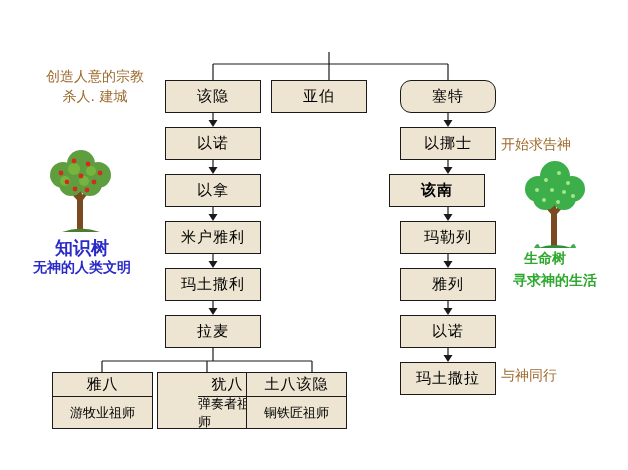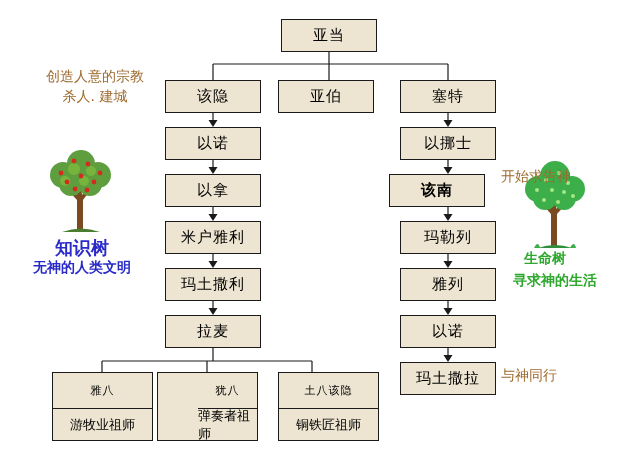--- a/index.html
+++ b/index.html
@@ -29,23 +29,23 @@
   }
   .child-box {
     position: absolute;
     top: 372px;
     width: 101px;
     background: var(--box-fill, #EDE4D1);
     border: 1px solid var(--box-border, #1a1a1a);
     z-index: 2;
   }
   .child-name {
-    height: 36px;
+    height: 24px;
     display: flex; align-items: center; justify-content: center;
-    font-size: 11px; letter-spacing: 1px;
+    font-size: 15px; letter-spacing: 1px;
     border-bottom: 1px solid var(--box-border, #1a1a1a);
   }
   .child-title {
     height: 31px;
     display: flex; align-items: center; justify-content: center;
     font-size: 13px;
   }
   .ann { position: absolute; font-size: 14px; line-height: 1.2; z-index: 2; }
   .ann-brown { color: var(--annotation-brown, #9E6B2E); }
   .ann-blue  { color: var(--knowledge-blue, #2A2AC8); font-weight: bold; }
@@ -96,31 +96,28 @@
 
       <polygon points="443.5,120 452.5,120 448,127"></polygon>
       <polygon points="443.5,167 452.5,167 448,174"></polygon>
       <polygon points="443.5,214 452.5,214 448,221"></polygon>
       <polygon points="443.5,261 452.5,261 448,268"></polygon>
       <polygon points="443.5,308 452.5,308 448,315"></polygon>
       <polygon points="443.5,355 452.5,355 448,362"></polygon>
     </g>
   </svg>
 
-  <div class="node" style="left:281px; top:19px;">
-    <span>亚当</span>
-  </div>
 
   <div class="node" style="left:165px; top:80px;">
     <span>该隐</span>
   </div>
-  <div class="node" style="left:278px; top:80px;">
+  <div class="node" style="left:271px; top:80px;">
     <span>亚伯</span>
   </div>
-  <div class="node" style="left:400px; top:80px;">
+  <div class="node" style="left:400px; top:80px;border-radius:11px;">
     <span>塞特</span>
   </div>
 
   <div class="node" style="left:165px; top:127px;">
     <span>以诺</span>
   </div>
   <div class="node" style="left:165px; top:174px;">
     <span>以拿</span>
   </div>
   <div class="node" style="left:165px; top:221px;">
@@ -153,29 +150,29 @@
   </div>
 
   <div class="child-box" style="left:52px;">
     <div class="child-name">雅八</div>
     <div class="child-title">游牧业祖师</div>
   </div>
   <div class="child-box" style="left:157px;padding-left:40px;">
     <div class="child-name">犹八</div>
     <div class="child-title">弹奏者祖师</div>
   </div>
-  <div class="child-box" style="left:278px;">
+  <div class="child-box" style="left:246px;">
     <div class="child-name">土八该隐</div>
     <div class="child-title">铜铁匠祖师</div>
   </div>
 
   <div class="ann ann-brown center" style="left:28px; top:68px; width:134px;">创造人意的宗教</div>
   <div class="ann ann-brown center" style="left:28px; top:88px; width:134px;">杀人. 建城</div>
 
-  <div class="ann ann-brown" style="left:501px; top:136px;margin-top:32px;">开始求告神</div>
+  <div class="ann ann-brown" style="left:501px; top:136px;">开始求告神</div>
   <div class="ann ann-brown" style="left:501px; top:324px;margin-top:43px;">与神同行</div>
 
   <div class="ann ann-blue center" style="left:30px; top:237px; width:104px; font-size:18px;">知识树</div>
   <div class="ann ann-blue center" style="left:12px; top:259px; width:140px;">无神的人类文明</div>
 
   <div class="ann ann-green center" style="left:504px; top:250px; width:82px; font-size:14px;">生命树</div>
   <div class="ann ann-green center" style="left:506px; top:272px; width:98px;">寻求神的生活</div>
 
   <svg class="tree" style="left:42px; top:148px;" width="78" height="86" viewBox="0 0 78 86">
     <path d="M35 84 L35 52 C30 46 24 41 19 35 L23 33 C28 39 32 43 35 47 L35 36 L39 36 L40 47 C43 42 48 38 53 34 L56 37 C50 42 44 47 41 52 L41 84 Z" fill="#7a4a21"></path>

